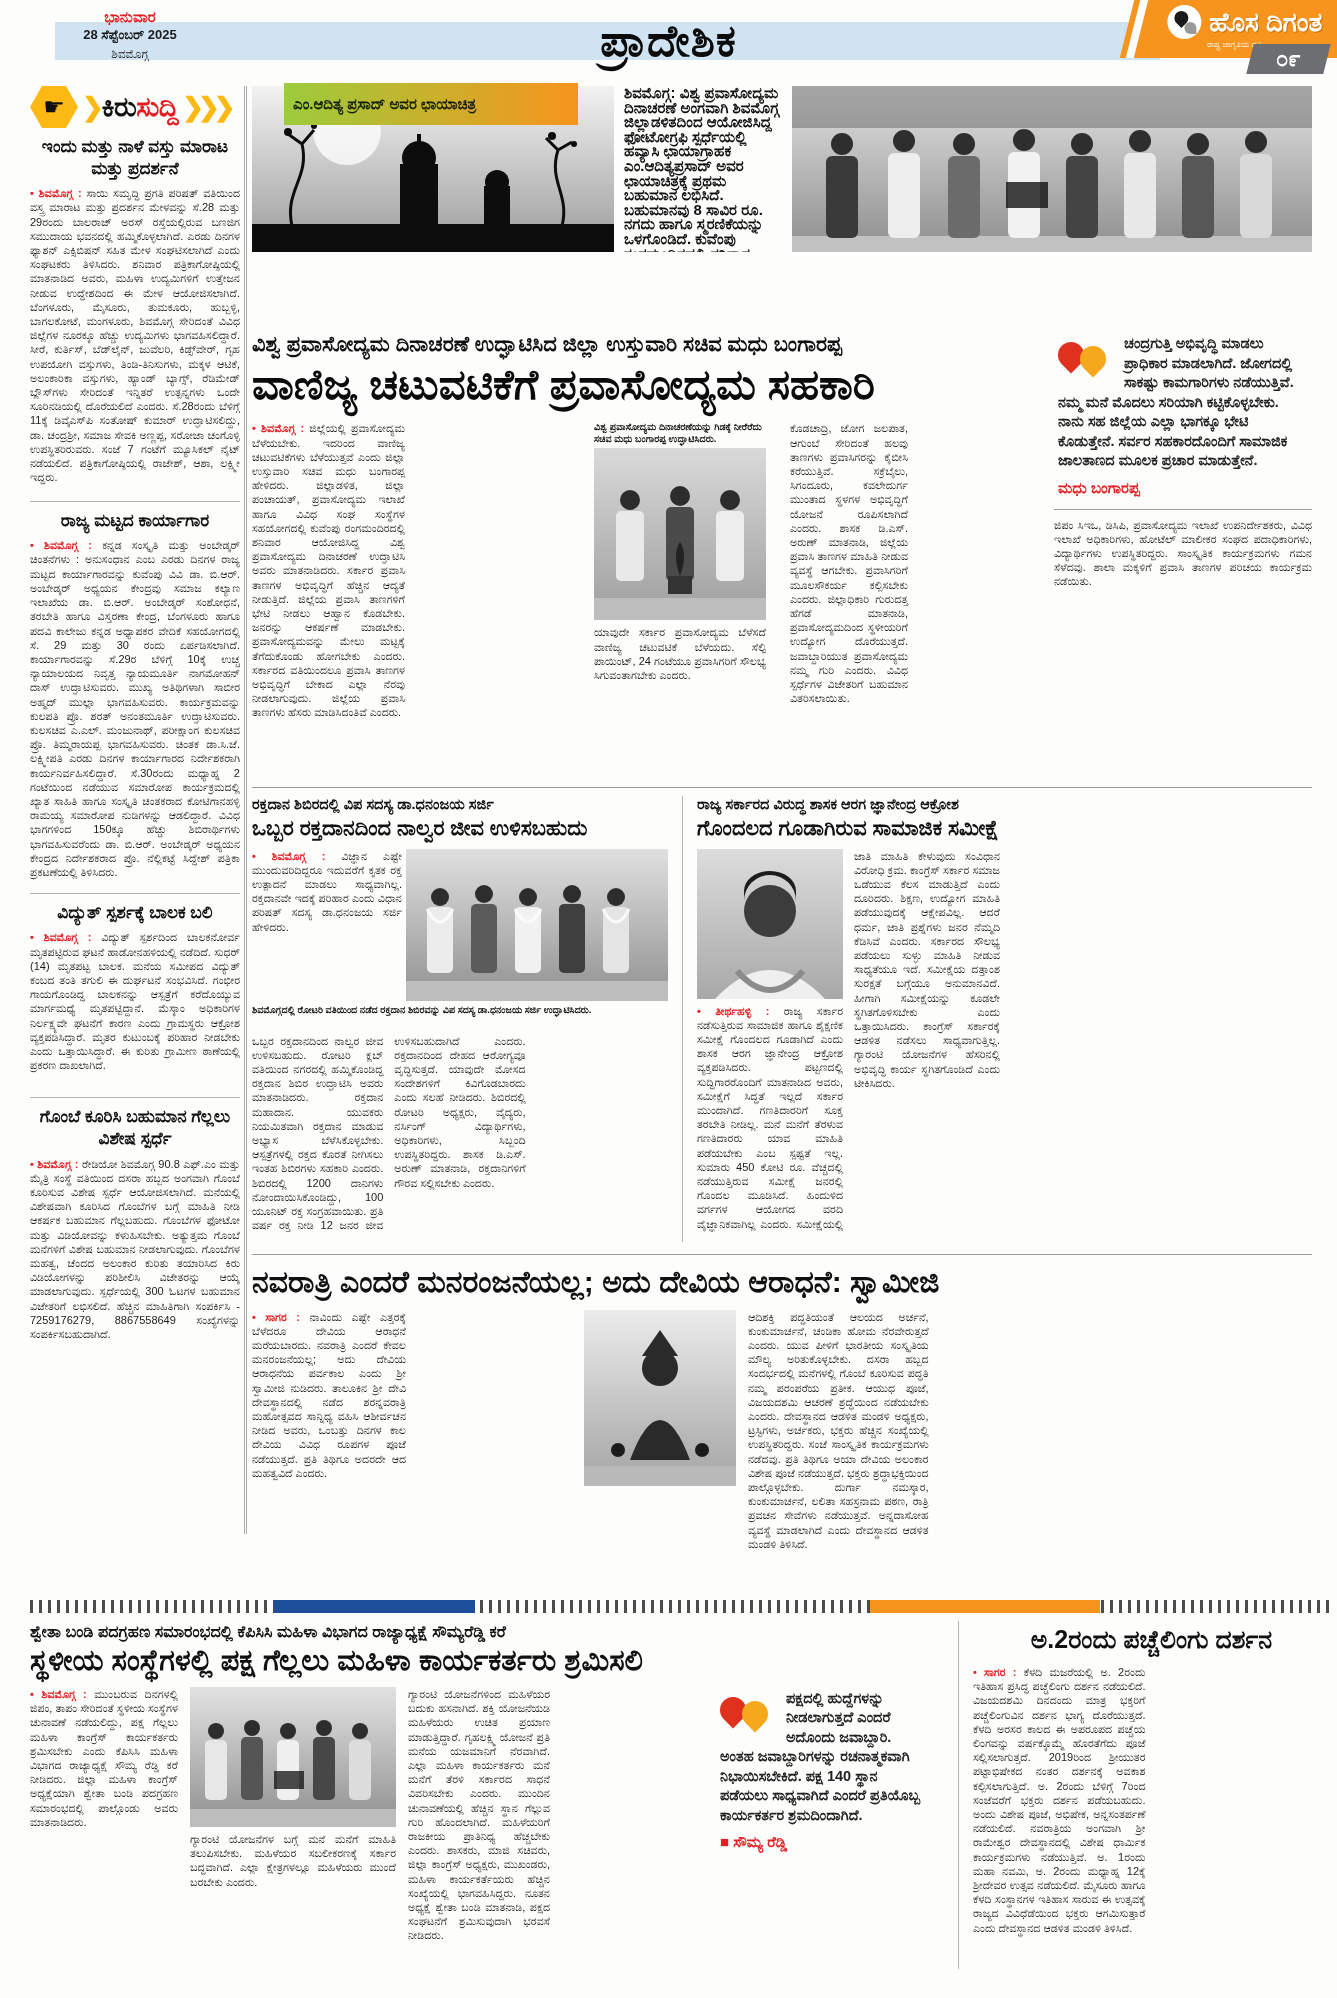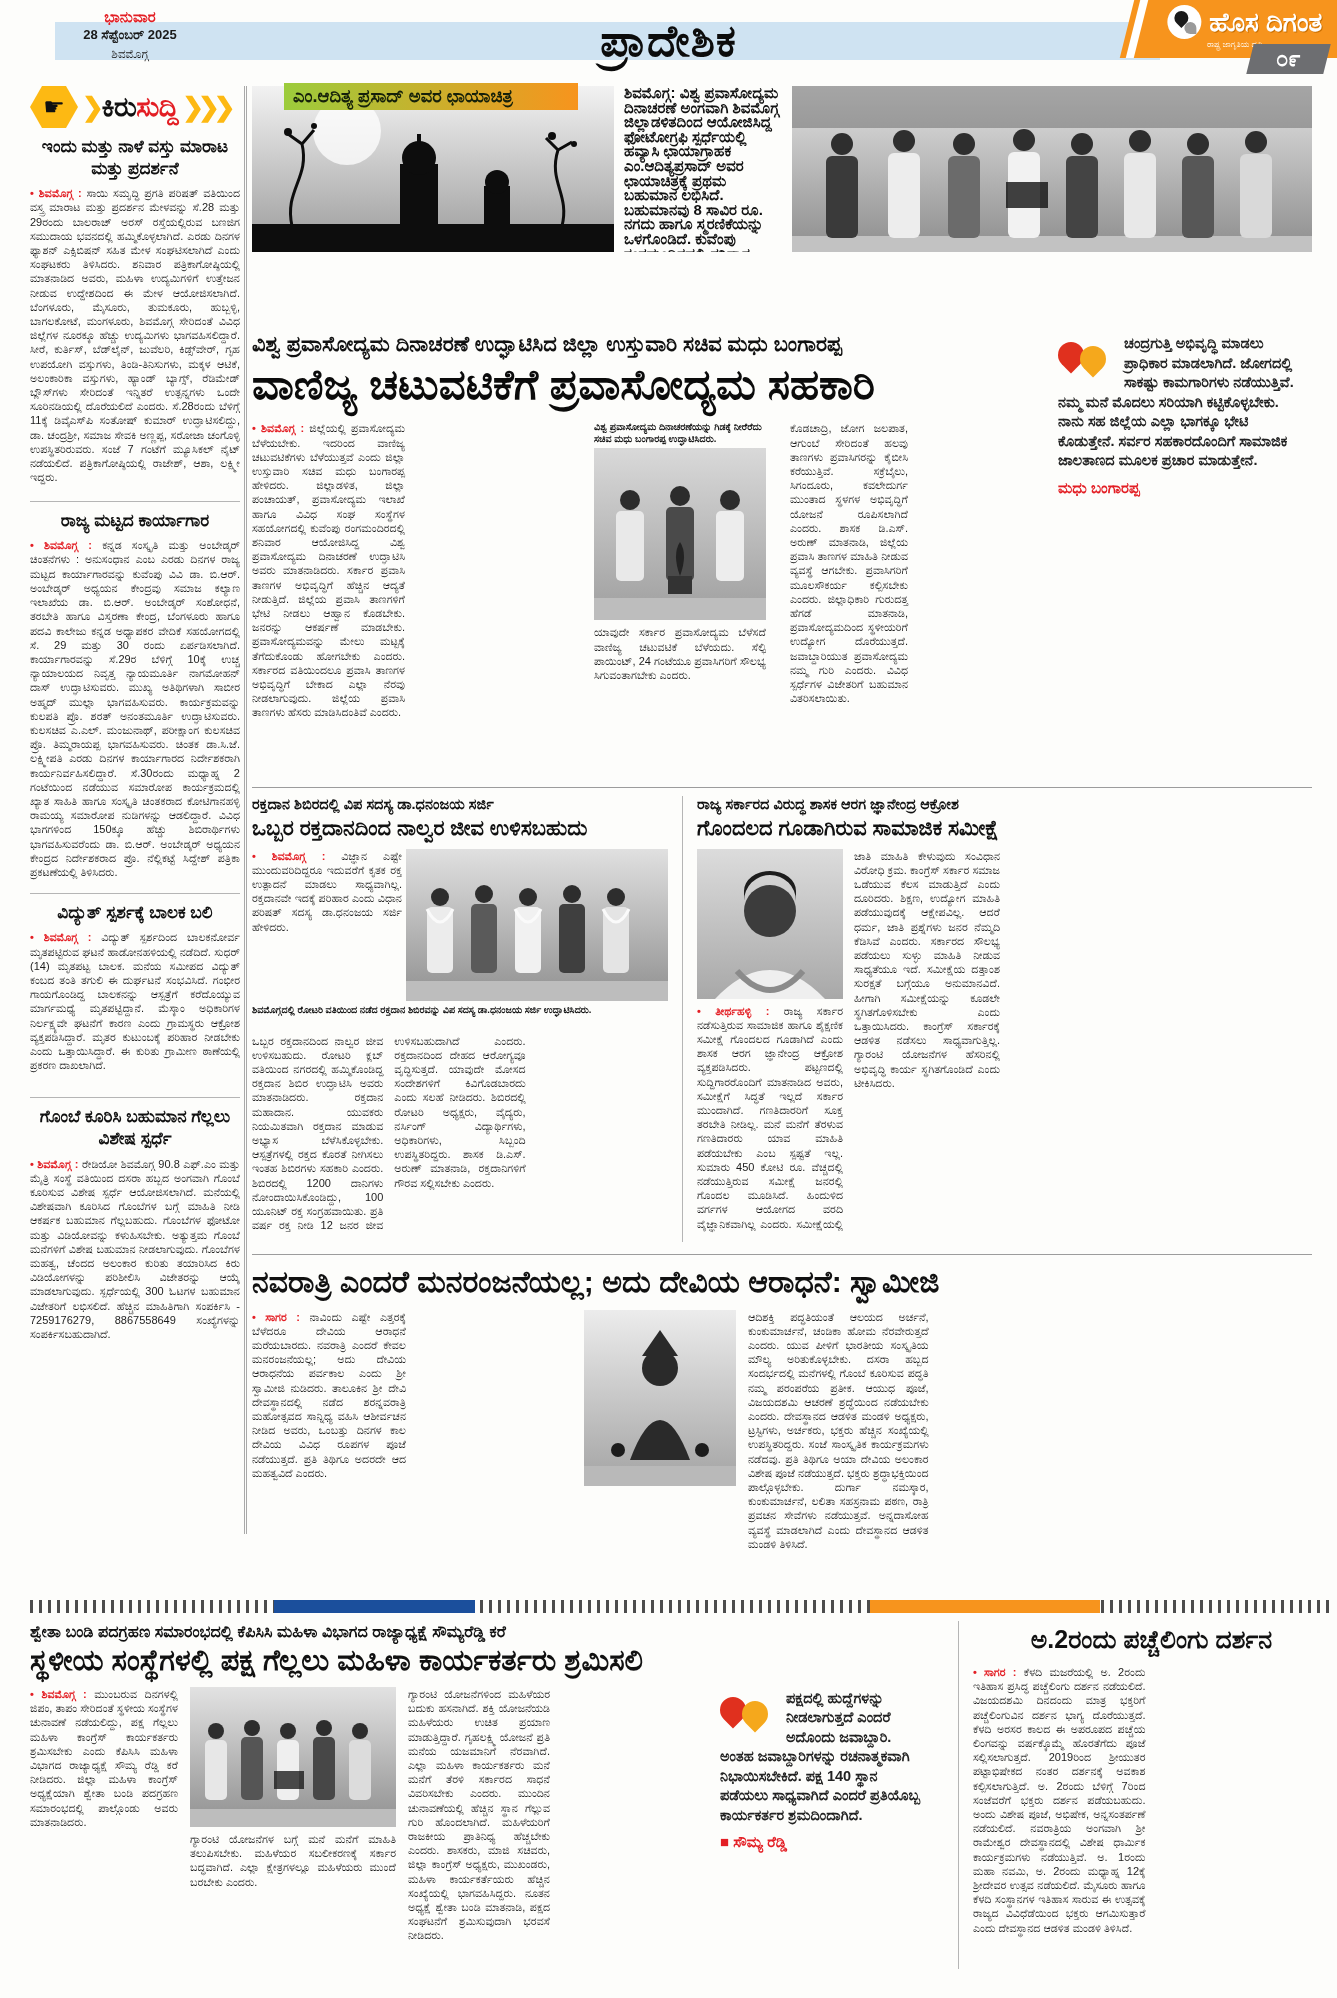--- a/index.html
+++ b/index.html
@@ -34,21 +34,21 @@
   .hex{width:48px;height:42px;background:#fdb913;clip-path:polygon(25% 0,75% 0,100% 50%,75% 100%,25% 100%,0 50%);display:flex;align-items:center;justify-content:center;font-size:24px;color:#111;flex:none;}
   .kiru-word{font-size:27px;font-weight:900;letter-spacing:-.5px;}
   .kiru-word .r{color:#e31e24;}
   .chev{color:#fdb913;font-weight:900;font-size:26px;letter-spacing:-6px;}
   .kh{font-size:17px;font-weight:800;text-align:center;line-height:1.3;margin:8px 2px 6px;}
   .kbody{overflow:hidden;}
   .krule{border-top:1px solid #b5b5b5;margin:9px 0 7px;}
   
   .main{position:absolute;left:252px;top:86px;width:1060px;height:1512px;}
   .strip{position:relative;height:166px;}
-  .credit{position:absolute;left:32px;top:-3px;width:276px;background:linear-gradient(90deg,#9ccc3c,#f7941d);font-weight:800;font-size:18px;padding:3px 9px;z-index:2;color:#15200a;}
+  .credit{position:absolute;left:32px;top:-3px;width:276px;background:linear-gradient(90deg,#9ccc3c,#f7941d);font-weight:800;font-size:15px;padding:12px 9px;z-index:2;color:#15200a;}
   .ph{background:#cfcfcf;}
   .ph svg{display:block;}
   .ph1{position:absolute;left:0;top:0;width:362px;height:166px;}
   .cap1{position:absolute;left:372px;top:0;width:158px;height:166px;font-size:15px;font-weight:600;line-height:14.6px;overflow:hidden;text-align:left;}
   .ph2{position:absolute;left:540px;top:0;width:520px;height:166px;}
   .lead{display:grid;grid-template-columns:1fr 258px;column-gap:16px;margin-top:80px;}
   .kicker{font-size:21px;font-weight:800;margin:0 0 6px;}
   .mainhead{font-size:42px;font-weight:900;line-height:1.08;margin:0 0 14px;color:#0b0b0b;}
   .leadbody{display:grid;grid-template-columns:318px 172px 1fr;column-gap:24px;height:352px;overflow:hidden;}
   .leadcap{font-size:9.5px;font-weight:700;line-height:12px;margin-bottom:3px;}
@@ -262,20 +262,21 @@
       </div>
       <div>
         <div class="pq">
           <span class="qicon">
               <i class="q1"></i>
               <i class="q2"></i>
             </span>
           <div class="pqt">ಚಂದ್ರಗುತ್ತಿ ಅಭಿವೃದ್ಧಿ ಮಾಡಲು ಪ್ರಾಧಿಕಾರ ಮಾಡಲಾಗಿದೆ. ಜೋಗದಲ್ಲಿ ಸಾಕಷ್ಟು ಕಾಮಗಾರಿಗಳು ನಡೆಯುತ್ತಿವೆ. ನಮ್ಮ ಮನೆ ಮೊದಲು ಸರಿಯಾಗಿ ಕಟ್ಟಿಕೊಳ್ಳಬೇಕು. ನಾನು ಸಹ ಜಿಲ್ಲೆಯ ಎಲ್ಲಾ ಭಾಗಕ್ಕೂ ಭೇಟಿ ಕೊಡುತ್ತೇನೆ. ಸರ್ವರ ಸಹಕಾರದೊಂದಿಗೆ ಸಾಮಾಜಿಕ ಜಾಲತಾಣದ ಮೂಲಕ ಪ್ರಚಾರ ಮಾಡುತ್ತೇನೆ.</div>
           <div class="pqa">ಮಧು ಬಂಗಾರಪ್ಪ</div>
         </div>
+        <div class="btxt pq-after">ಜಿಪಂ ಸಿಇಒ, ಡಿಸಿಪಿ, ಪ್ರವಾಸೋದ್ಯಮ ಇಲಾಖೆ ಉಪನಿರ್ದೇಶಕರು, ವಿವಿಧ ಇಲಾಖೆ ಅಧಿಕಾರಿಗಳು, ಹೋಟೆಲ್ ಮಾಲೀಕರ ಸಂಘದ ಪದಾಧಿಕಾರಿಗಳು, ವಿದ್ಯಾರ್ಥಿಗಳು ಉಪಸ್ಥಿತರಿದ್ದರು. ಸಾಂಸ್ಕೃತಿಕ ಕಾರ್ಯಕ್ರಮಗಳು ಗಮನ ಸೆಳೆದವು. ಶಾಲಾ ಮಕ್ಕಳಿಗೆ ಪ್ರವಾಸಿ ತಾಣಗಳ ಪರಿಚಯ ಕಾರ್ಯಕ್ರಮ ನಡೆಯಿತು.</div>
       </div>
     </div>
 
     <div class="midrow">
       <div class="midleft">
         <div class="akicker">ರಕ್ತದಾನ ಶಿಬಿರದಲ್ಲಿ ವಿಪ ಸದಸ್ಯ ಡಾ.ಧನಂಜಯ ಸರ್ಜಿ</div>
         <div class="ahead">ಒಬ್ಬರ ರಕ್ತದಾನದಿಂದ ನಾಲ್ವರ ಜೀವ ಉಳಿಸಬಹುದು</div>
         <div class="blood-top">
           <div class="btxt blood-t1 cell">
             <span class="dl">• ಶಿವಮೊಗ್ಗ :</span>

